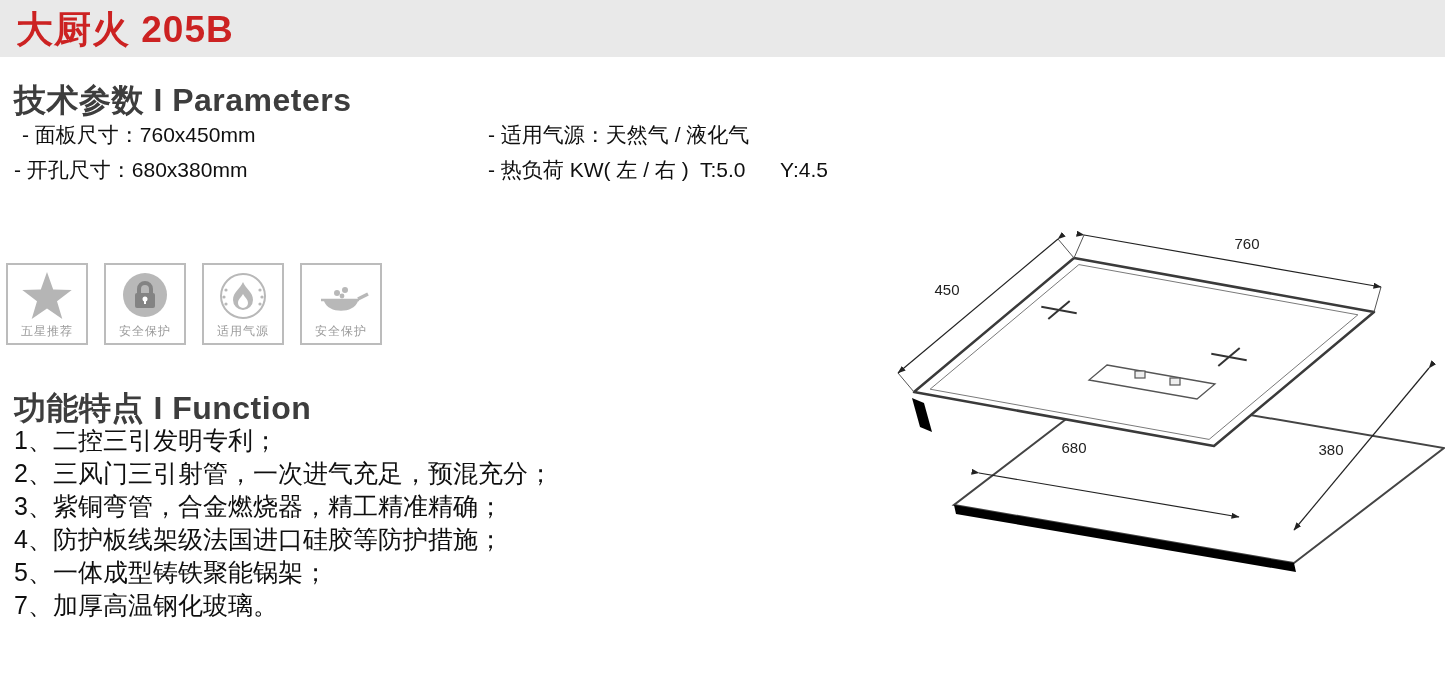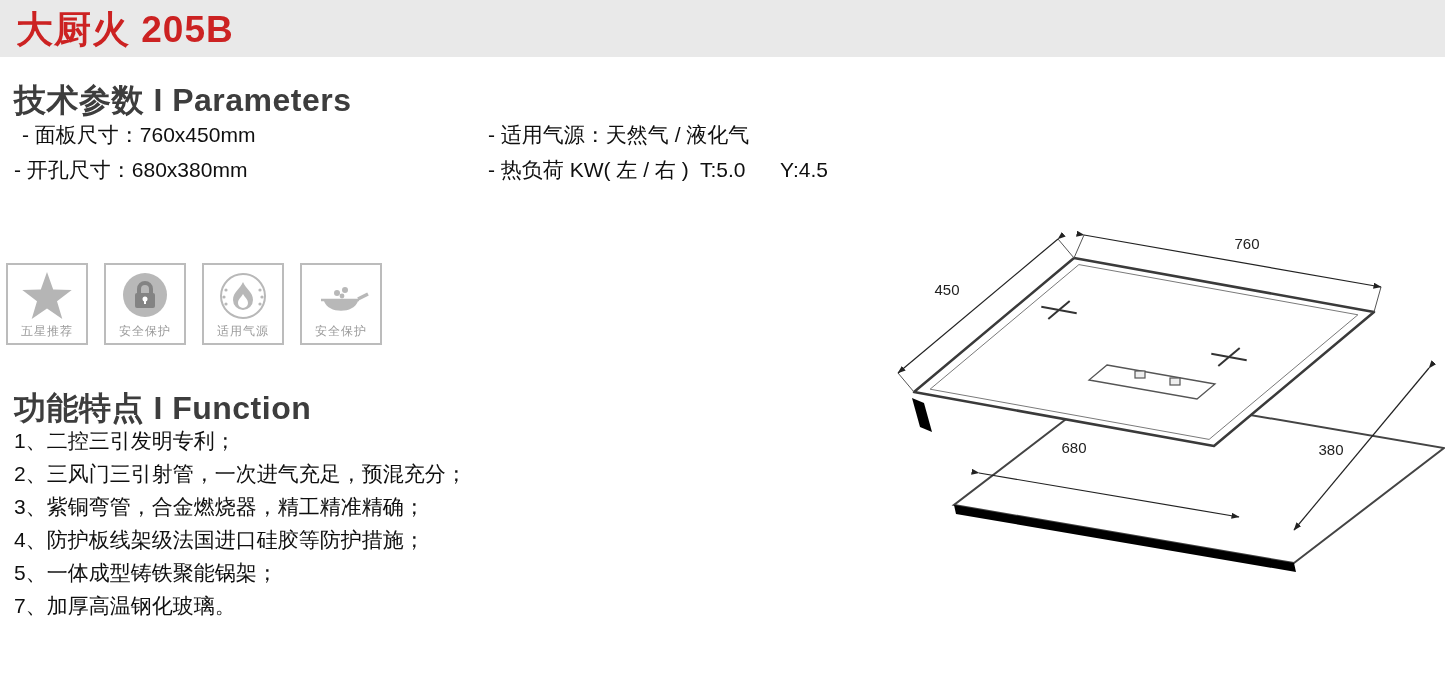--- a/index.html
+++ b/index.html
@@ -41,21 +41,21 @@
   }
   .badge-icon { display:block; margin:5px auto 0; width:56px; height:52px; }
   .badge-label {
     position:absolute; bottom:3px; left:0; width:100%;
     text-align:center; font-size:12px; color:#9a9a9a; letter-spacing:1px;
     white-space:nowrap;
   }
 
   .feature-list {
     position:absolute; left:14px; top:424px; list-style:none;
-    font-size:21px; line-height:33px; color:#0f0f0f;
+    font-size:25px; line-height:33px; color:#0f0f0f;
   }
 
   .diagram { position:absolute; left:869px; top:205px; }
   .diagram text { font-size:15px; fill:#222; }
 </style>
 </head>
 <body>
 
 <div class="page">
 

